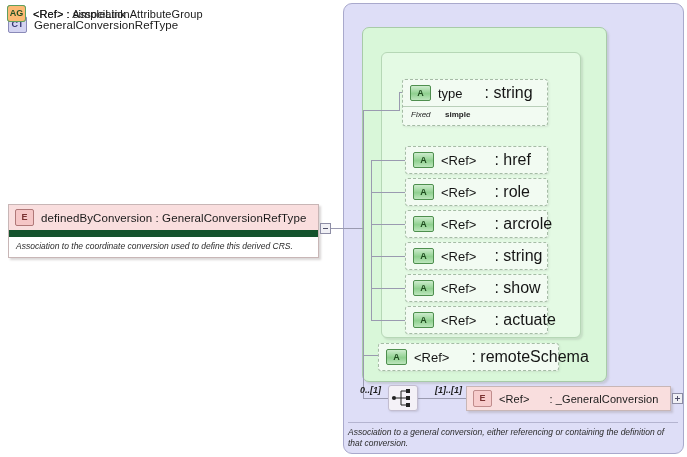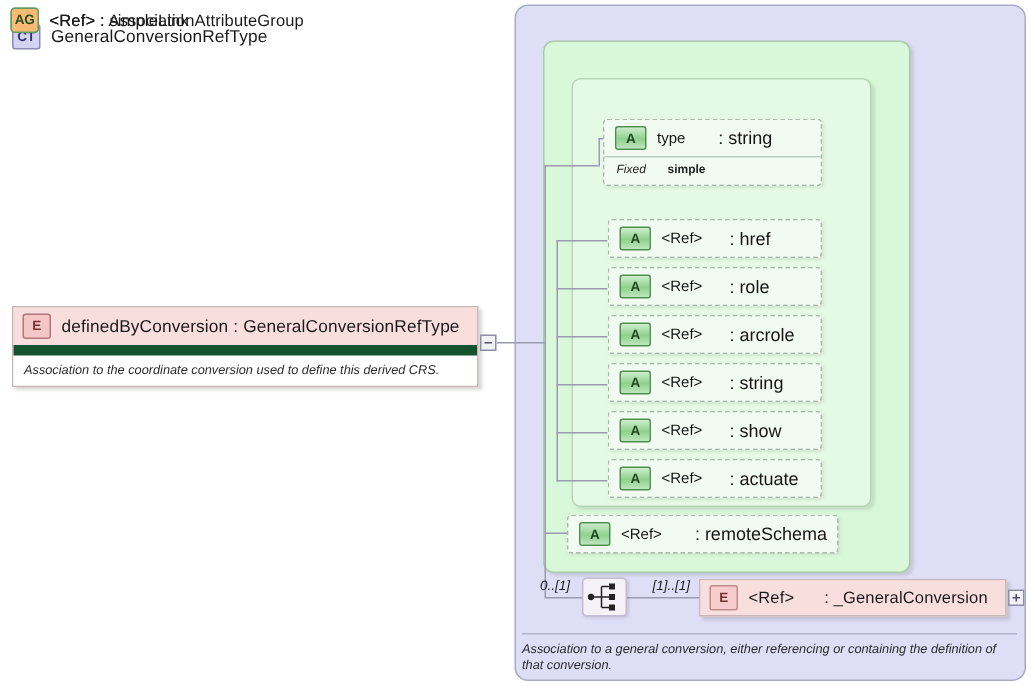--- a/index.html
+++ b/index.html
@@ -187,26 +187,26 @@
     border-radius: 3px;
     box-sizing: border-box;
     box-shadow: 1px 1px 2px rgba(150,160,150,0.22);
   }
   .attr-row {
     display: flex;
     align-items: center;
     padding: 4px 6px 4px 7px;
   }
   .attr-name {
-    font-size: 10px;
+    font-size: 13px;
     color: #151515;
     white-space: nowrap;
   }
   .attr-type {
-    font-size: 12px;
+    font-size: 16px;
     color: #151515;
     white-space: nowrap;
     margin-left: 18px;
   }
   .attr-type.wide { margin-left: 22px; }
 
   
   .facets {
     border-top: 1px solid #b9cfb9;
     padding: 3px 6px 4px 8px;
@@ -258,21 +258,21 @@
     padding: 3px 6px;
     background: #f9dede;
   }
   #conv-element .elem-title { font-size: 11px; }
 
   
   .card {
     position: absolute;
     font-size: 9px;
     font-style: italic;
-    font-weight: normal;
+    font-weight: bold;
     color: #1d1d1d;
     white-space: nowrap;
   }
 
   
   #ct-doc {
     position: absolute;
     left: 348px; top: 422px;
     width: 330px;
     border-top: 1px solid #b4b4d0;

